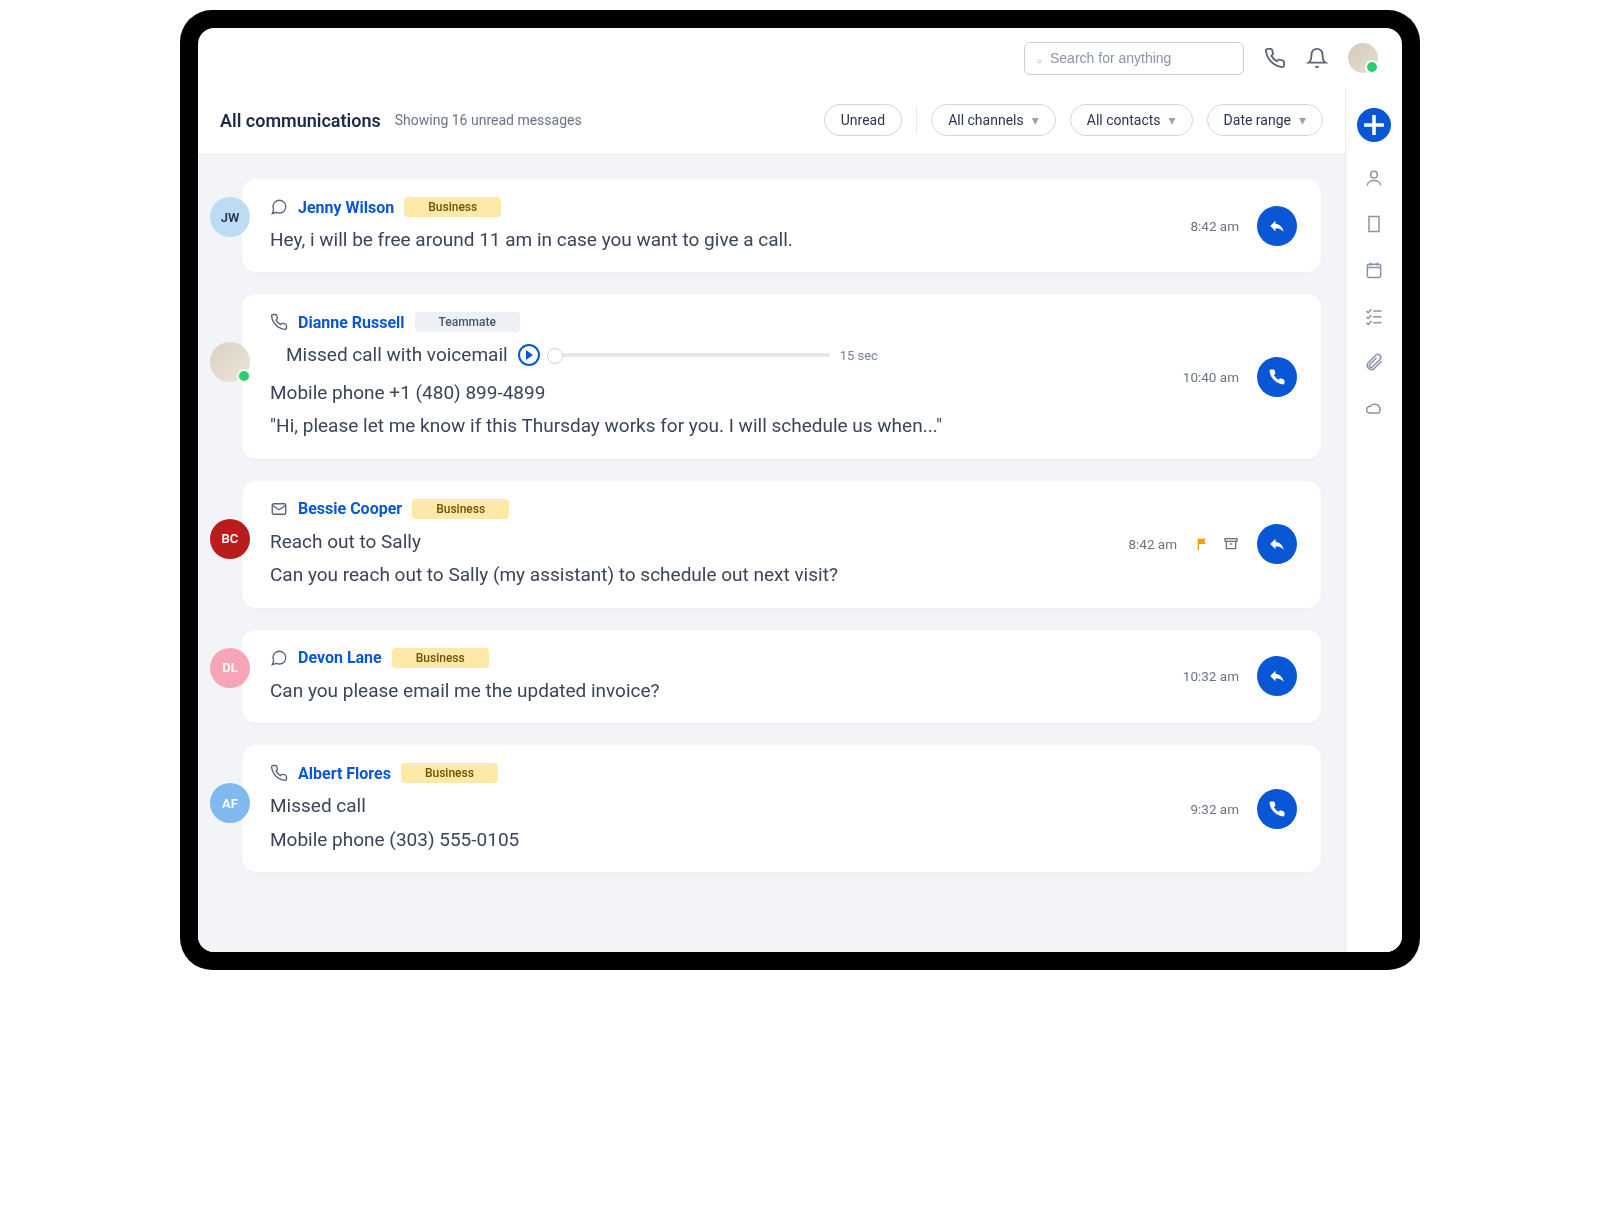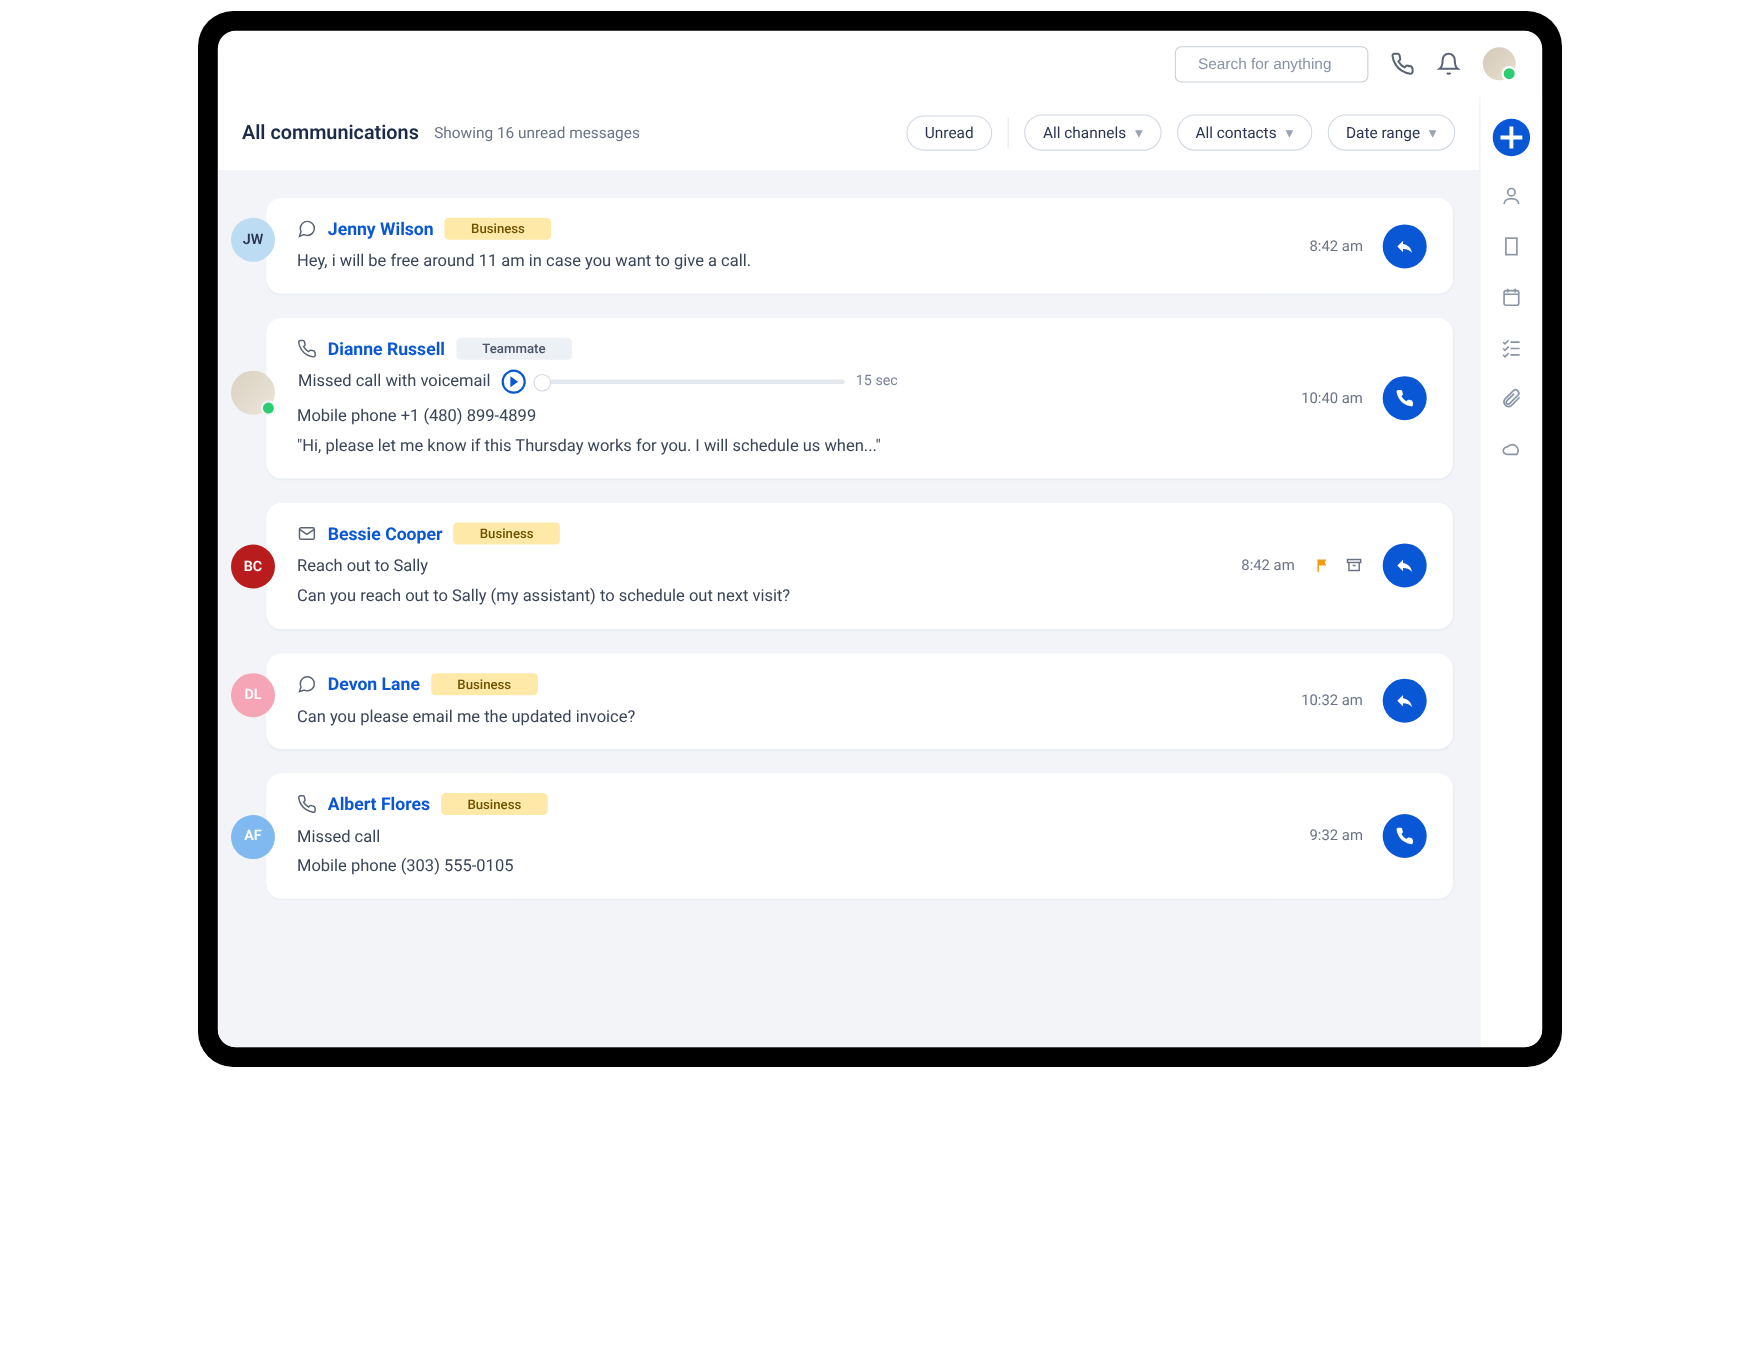--- a/index.html
+++ b/index.html
@@ -35,21 +35,21 @@
     padding: 0 24px;
     gap: 20px;
     border-bottom: 0;
   }
   .search-box {
     display: flex;
     align-items: center;
     border: 1px solid #c9cfd8;
     border-radius: 6px;
     padding: 6px 12px;
-    width: 176px;
+    width: 220px;
     gap: 8px;
     color: #8a94a6;
   }
   .search-box input {
     border: none;
     outline: none;
     font-size: 14px;
     color: #333;
     flex: 1;
     background: transparent;
@@ -203,30 +203,30 @@
   }
   .badge {
     font-size: 12px;
     padding: 3px 24px;
     border-radius: 4px;
     font-weight: 500;
   }
   .badge.business { background: #ffe9a8; color: #6d5200; }
   .badge.teammate { background: #edf0f5; color: #4a5568; }
   .body-text {
-    font-size: 15px;
+    font-size: 19px;
     color: #3a4558;
     line-height: 1.55;
   }
   .line2 { margin-top: 4px; }
   .voicemail-row {
     display: flex;
     align-items: center;
     gap: 10px;
-    margin: 4px 0 8px 1px;
+    margin: 4px 0 8px 16px;
   }
   .play-btn {
     width: 22px; height: 22px;
     border: 2px solid #0a57d6;
     border-radius: 50%;
     display: flex; align-items: center; justify-content: center;
     cursor: pointer;
   }
   .play-btn::before {
     content:"";

